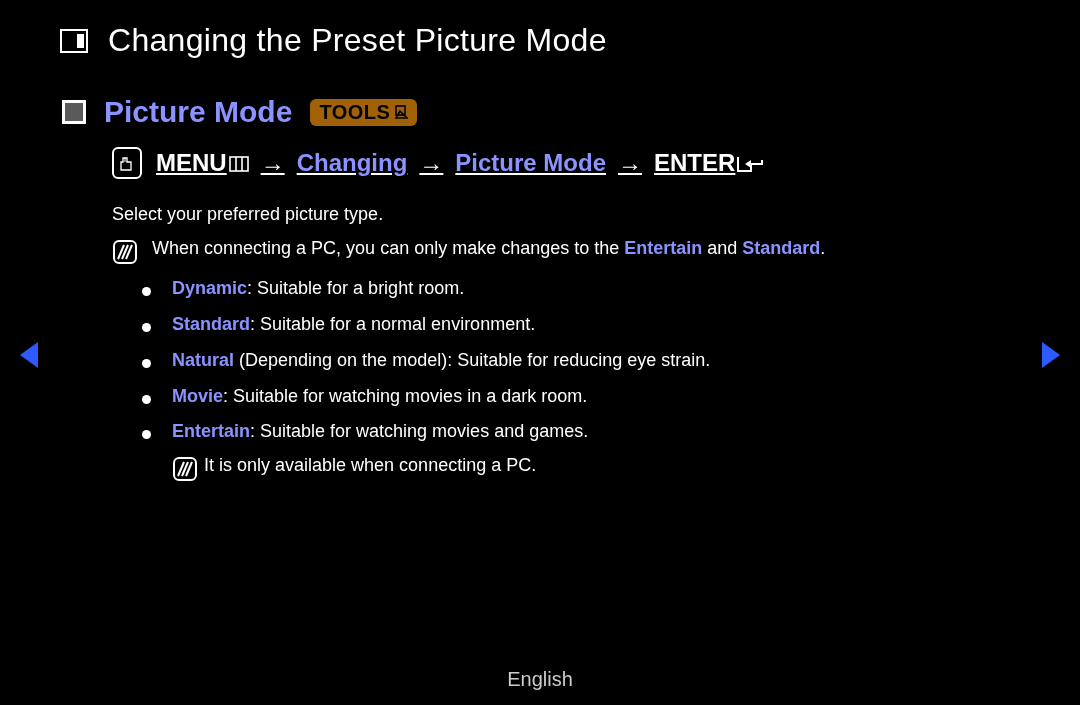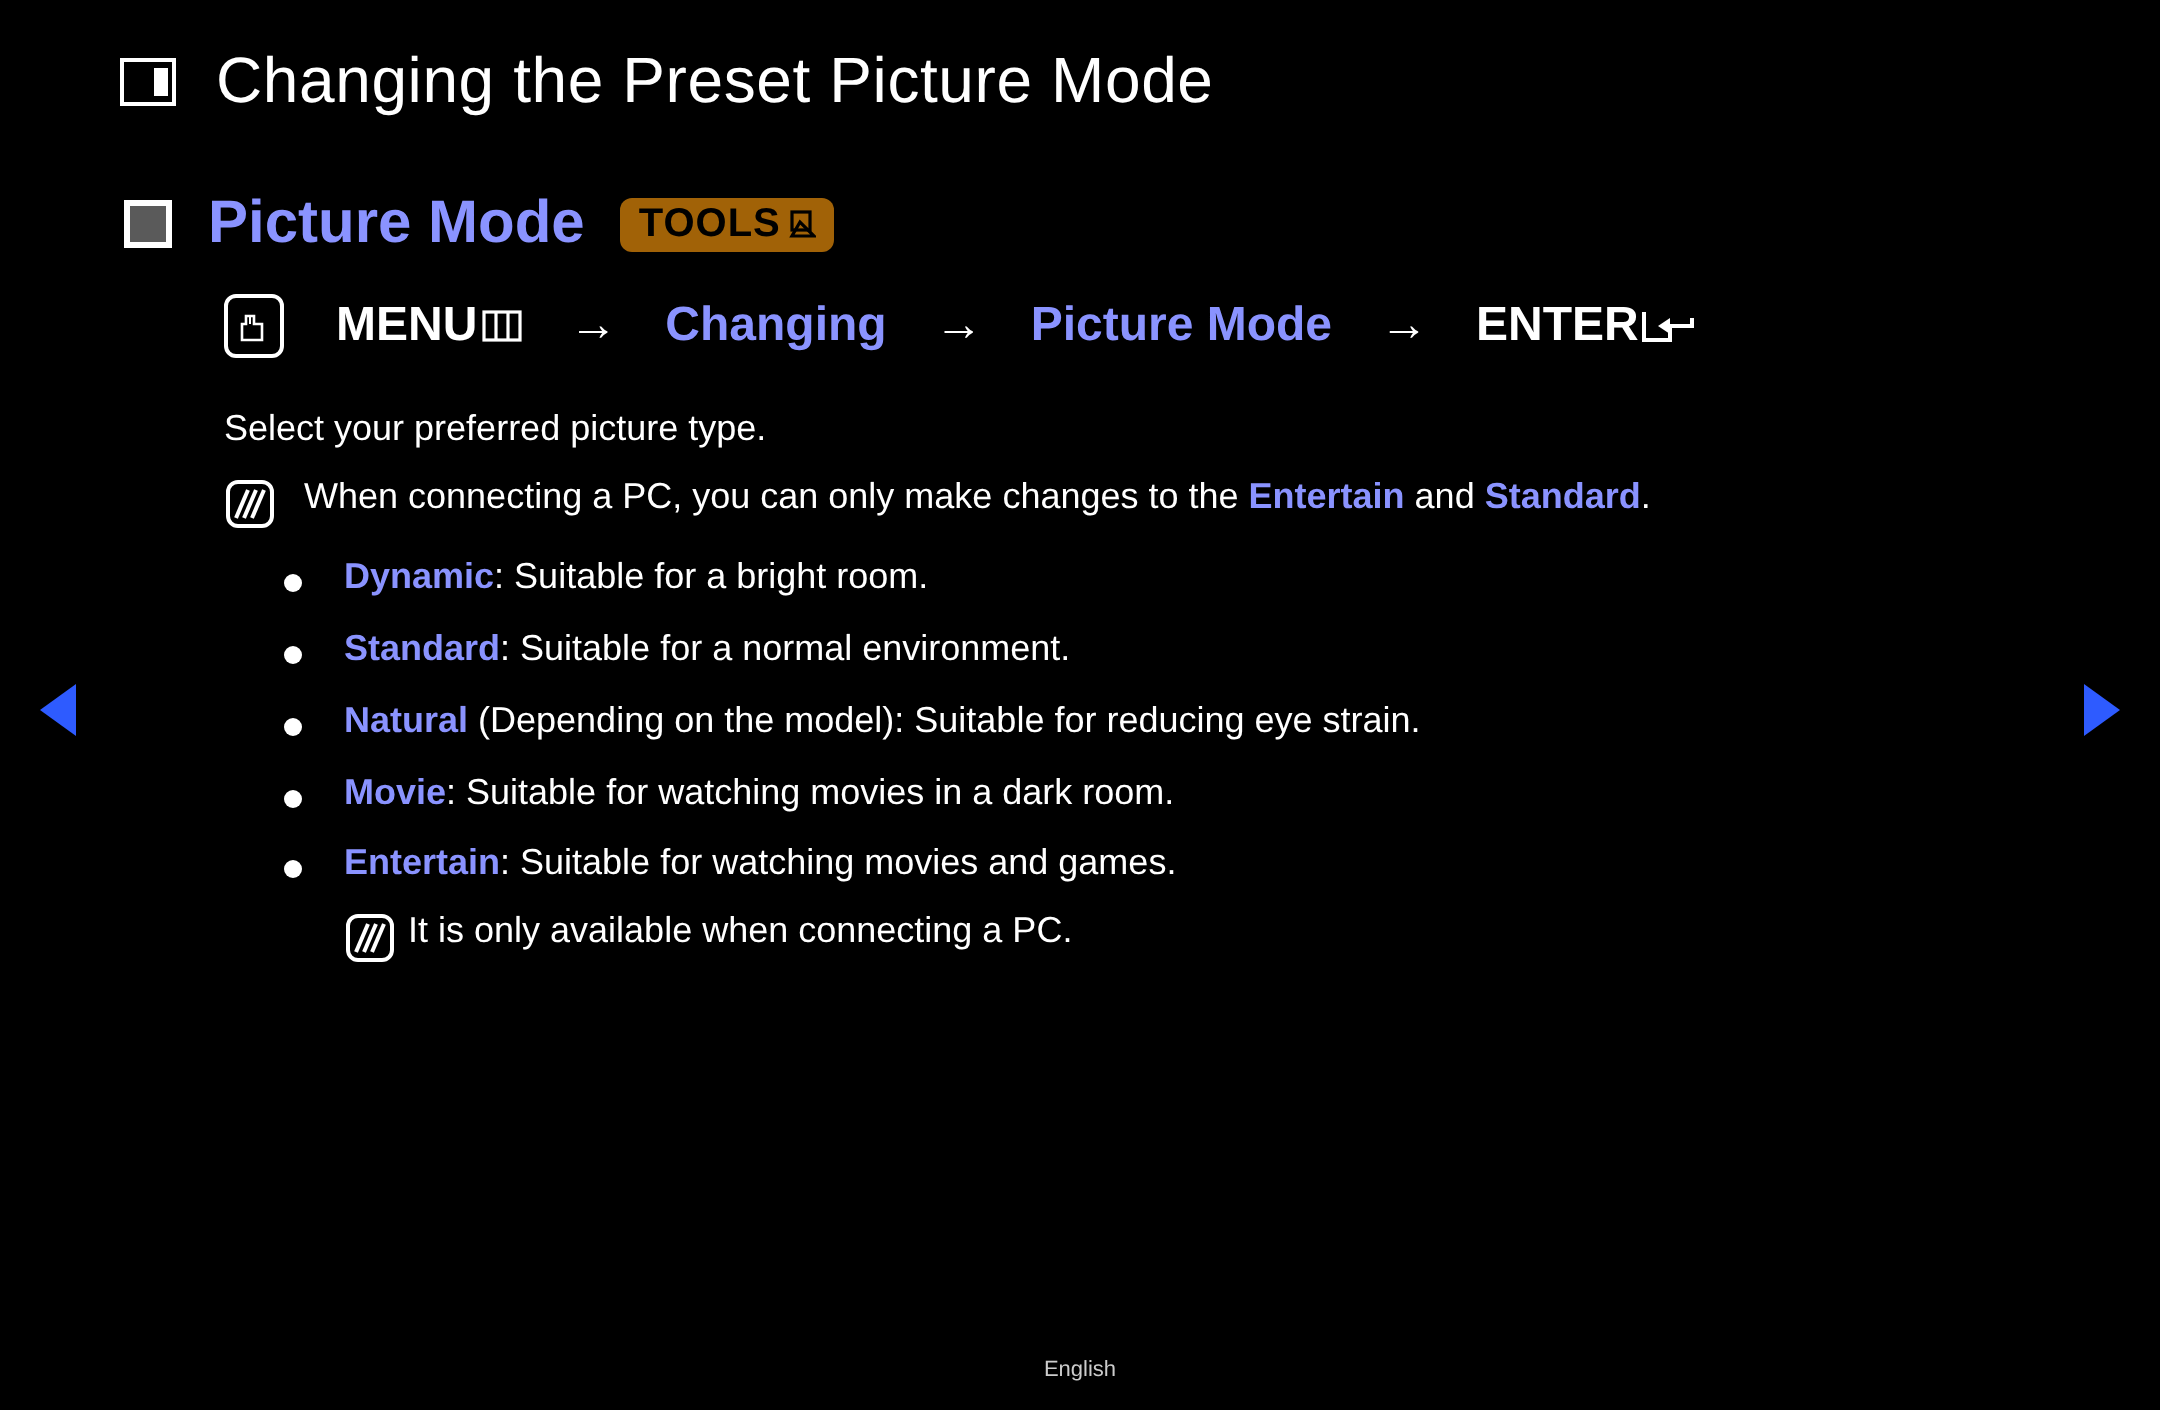--- a/index.html
+++ b/index.html
@@ -72,24 +72,25 @@
   }
   .tools-badge .jump-icon {
     width: 14px;
     height: 14px;
   }
   .nav-row {
     margin-top: 18px;
     margin-left: 50px;
     display: flex;
     align-items: center;
-    gap: 22px;
+    gap: 10px;
     font-size: 24px;
     font-weight: 500;
     flex-wrap: wrap;
+    text-decoration: underline;
   }
   .thumb-icon-box {
     display: inline-flex;
     width: 26px;
     height: 28px;
     border: 2px solid #fff;
     border-radius: 6px;
     align-items: center;
     justify-content: center;
     flex-shrink: 0;
@@ -145,21 +146,21 @@
     align-items: flex-start;
     margin-top: 6px;
     margin-left: 0px;
   }
   .lang-label {
     position: absolute;
     bottom: 14px;
     left: 0;
     width: 100%;
     text-align: center;
-    font-size: 11px;
+    font-size: 20px;
     color: #ccc;
   }
   .nav-arrow {
     position: absolute;
     top: 342px;
     font-size: 0;
   }
   .nav-prev { left: 20px; }
   .nav-next { right: 20px; }
   .tri {

